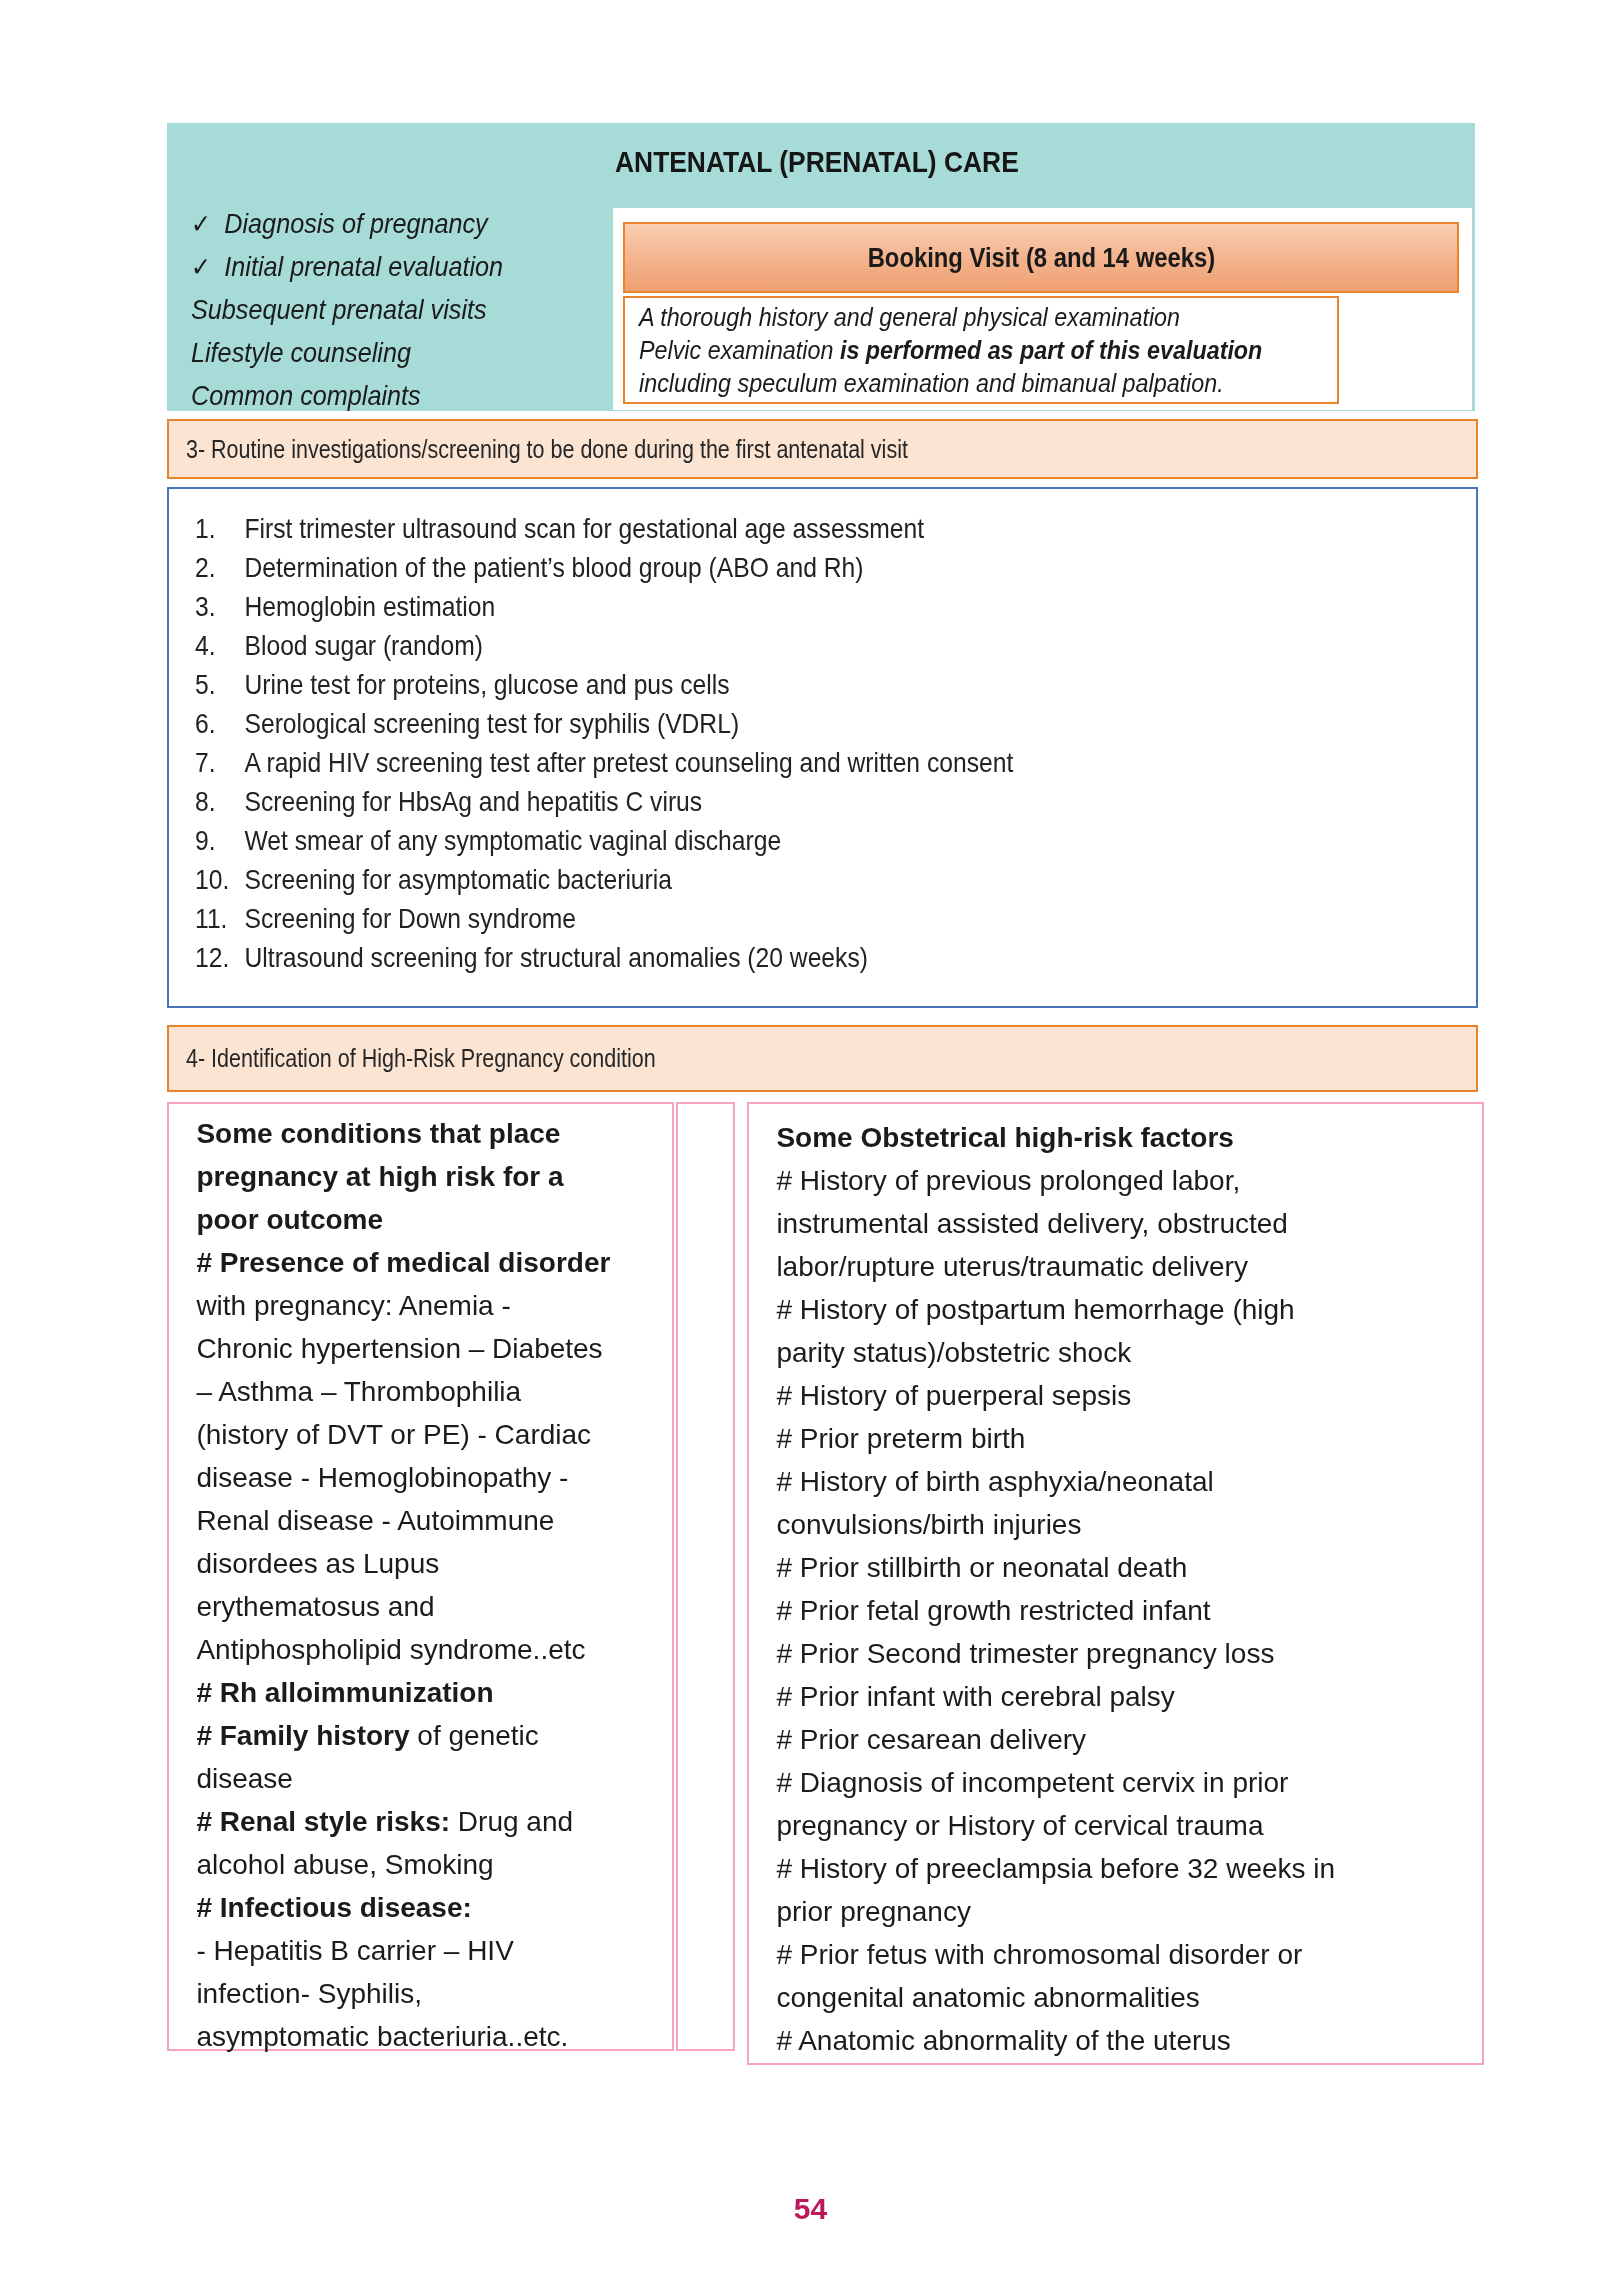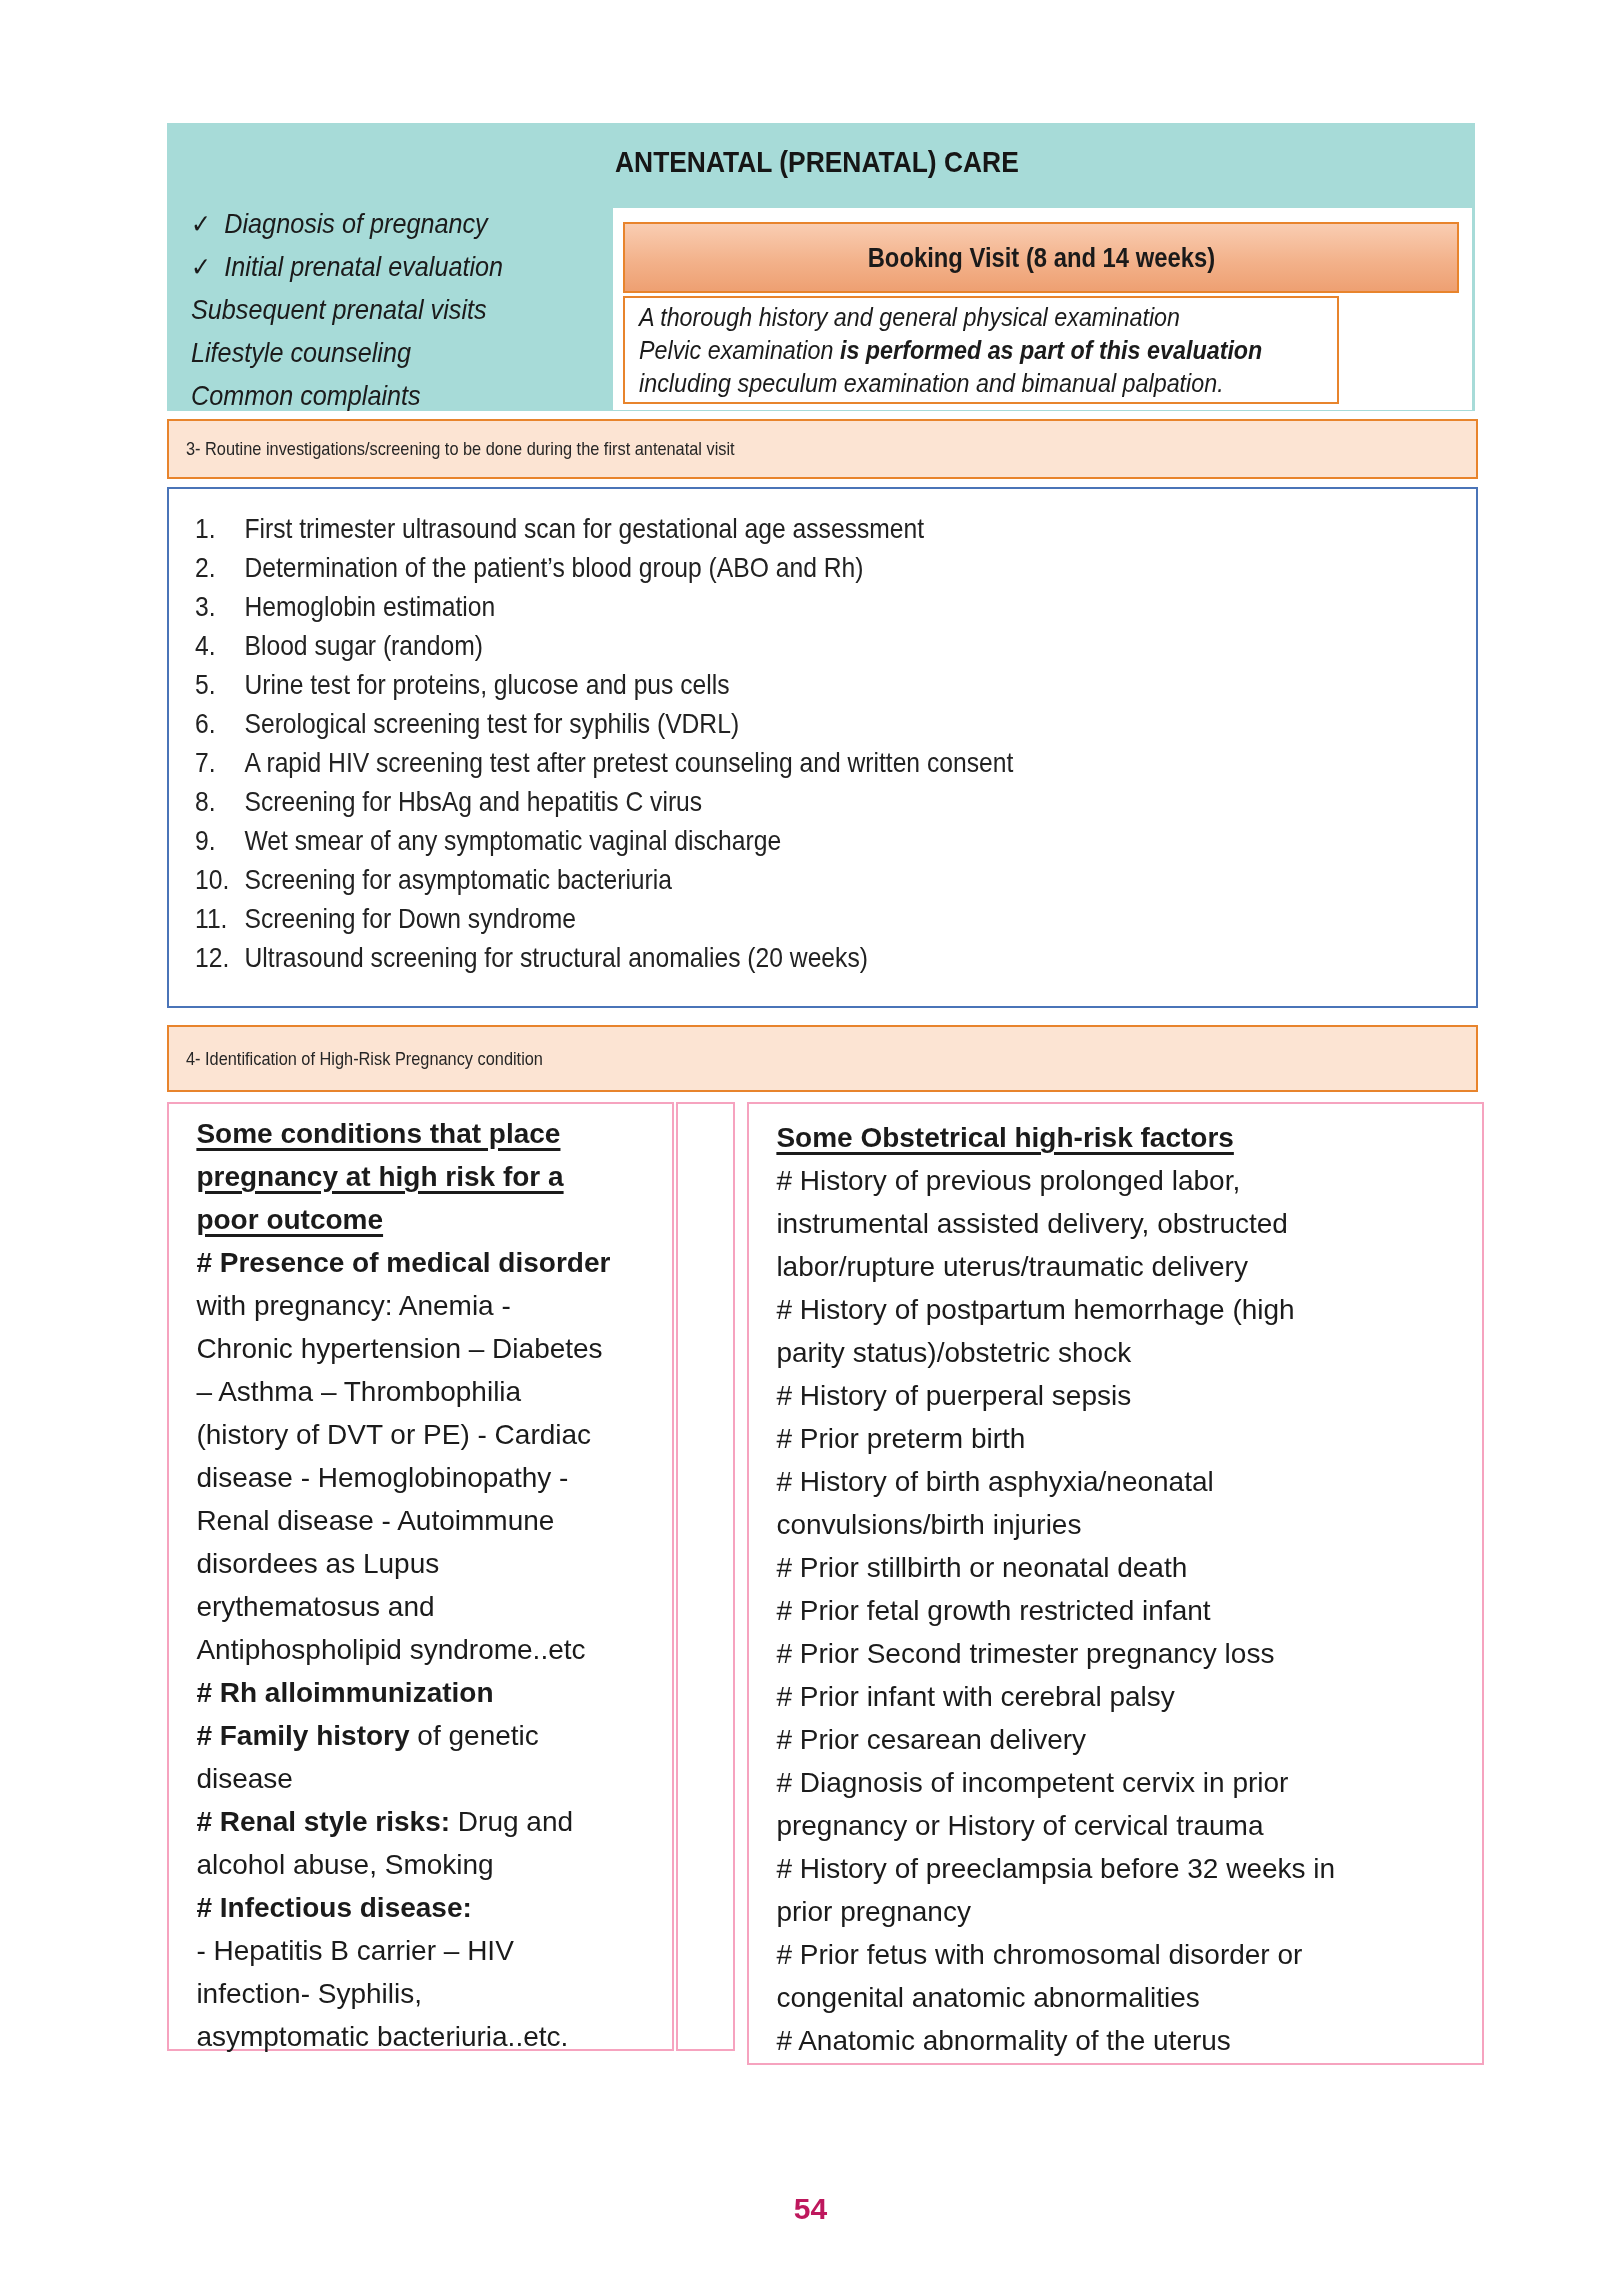--- a/index.html
+++ b/index.html
@@ -27,21 +27,21 @@
   .booking-body{
     position:absolute;left:623px;top:296px;width:716px;height:108px;box-sizing:border-box;
     border:2px solid #e8842c;background:#ffffff;padding:2.9px 13.7px;
     font-size:26.5px;font-style:italic;color:#1b1b1b;
   }
   .booking-body .t-line{height:33px;line-height:33px;white-space:nowrap;transform:scaleX(.88);transform-origin:0 50%;}
   
   .sec-header{
     position:absolute;left:167px;width:1311px;box-sizing:border-box;
     border:2.9px solid #e8842c;background:#fce4d3;color:#262626;
-    display:flex;align-items:center;padding-left:16.7px;font-size:19px;
+    display:flex;align-items:center;padding-left:16.7px;font-size:25px;
   }
   .sec3{top:419px;height:60px;}
   .sec4{top:1025px;height:67px;text-align:right;}
   .sec-header .cond{transform:scaleX(.86);}
   
   .blue-box{
     position:absolute;left:167px;top:487px;width:1311px;height:521px;box-sizing:border-box;
     border:2.9px solid #4a74b8;background:#ffffff;padding:19.6px 0 0 25.5px;
   }
   .num-row{height:39px;line-height:39px;font-size:27.4px;color:#222222;}
@@ -49,21 +49,21 @@
   .num-cell{display:inline-block;width:55px;}
   
   .risk-col{position:absolute;box-sizing:border-box;border:2px solid #f6a3bf;background:#ffffff;}
   .col-left{left:167px;top:1102px;width:507px;height:949px;padding:7.8px 13.7px 0 27.4px;}
   .col-mid{left:676px;top:1102px;width:59px;height:949px;}
   .col-right{left:738px;top:1102px;width:737px;height:963px;padding:11.8px 13.7px 0 27.4px;margin-left:9px;}
   .risk-col .t-line{height:43px;line-height:43px;white-space:nowrap;font-size:28px;color:#1b1b1b;}
   
   .cond{display:inline-block;transform-origin:0 50%;white-space:nowrap;}
   .b{font-weight:bold;}
-  .u{text-decoration:underline;text-decoration-thickness:2.9px;text-underline-offset:4.9px;text-align:center;}
+  .u{text-decoration-thickness:2.9px;text-underline-offset:4.9px;text-align:center;}
   
   .page-number{position:absolute;left:0;top:2192px;width:1621px;text-align:center;
     font-size:30px;font-weight:bold;color:#be185d;}
 </style>
 </head>
 <body>
 
 <div class="page">
 
   <div class="teal-panel"></div>

